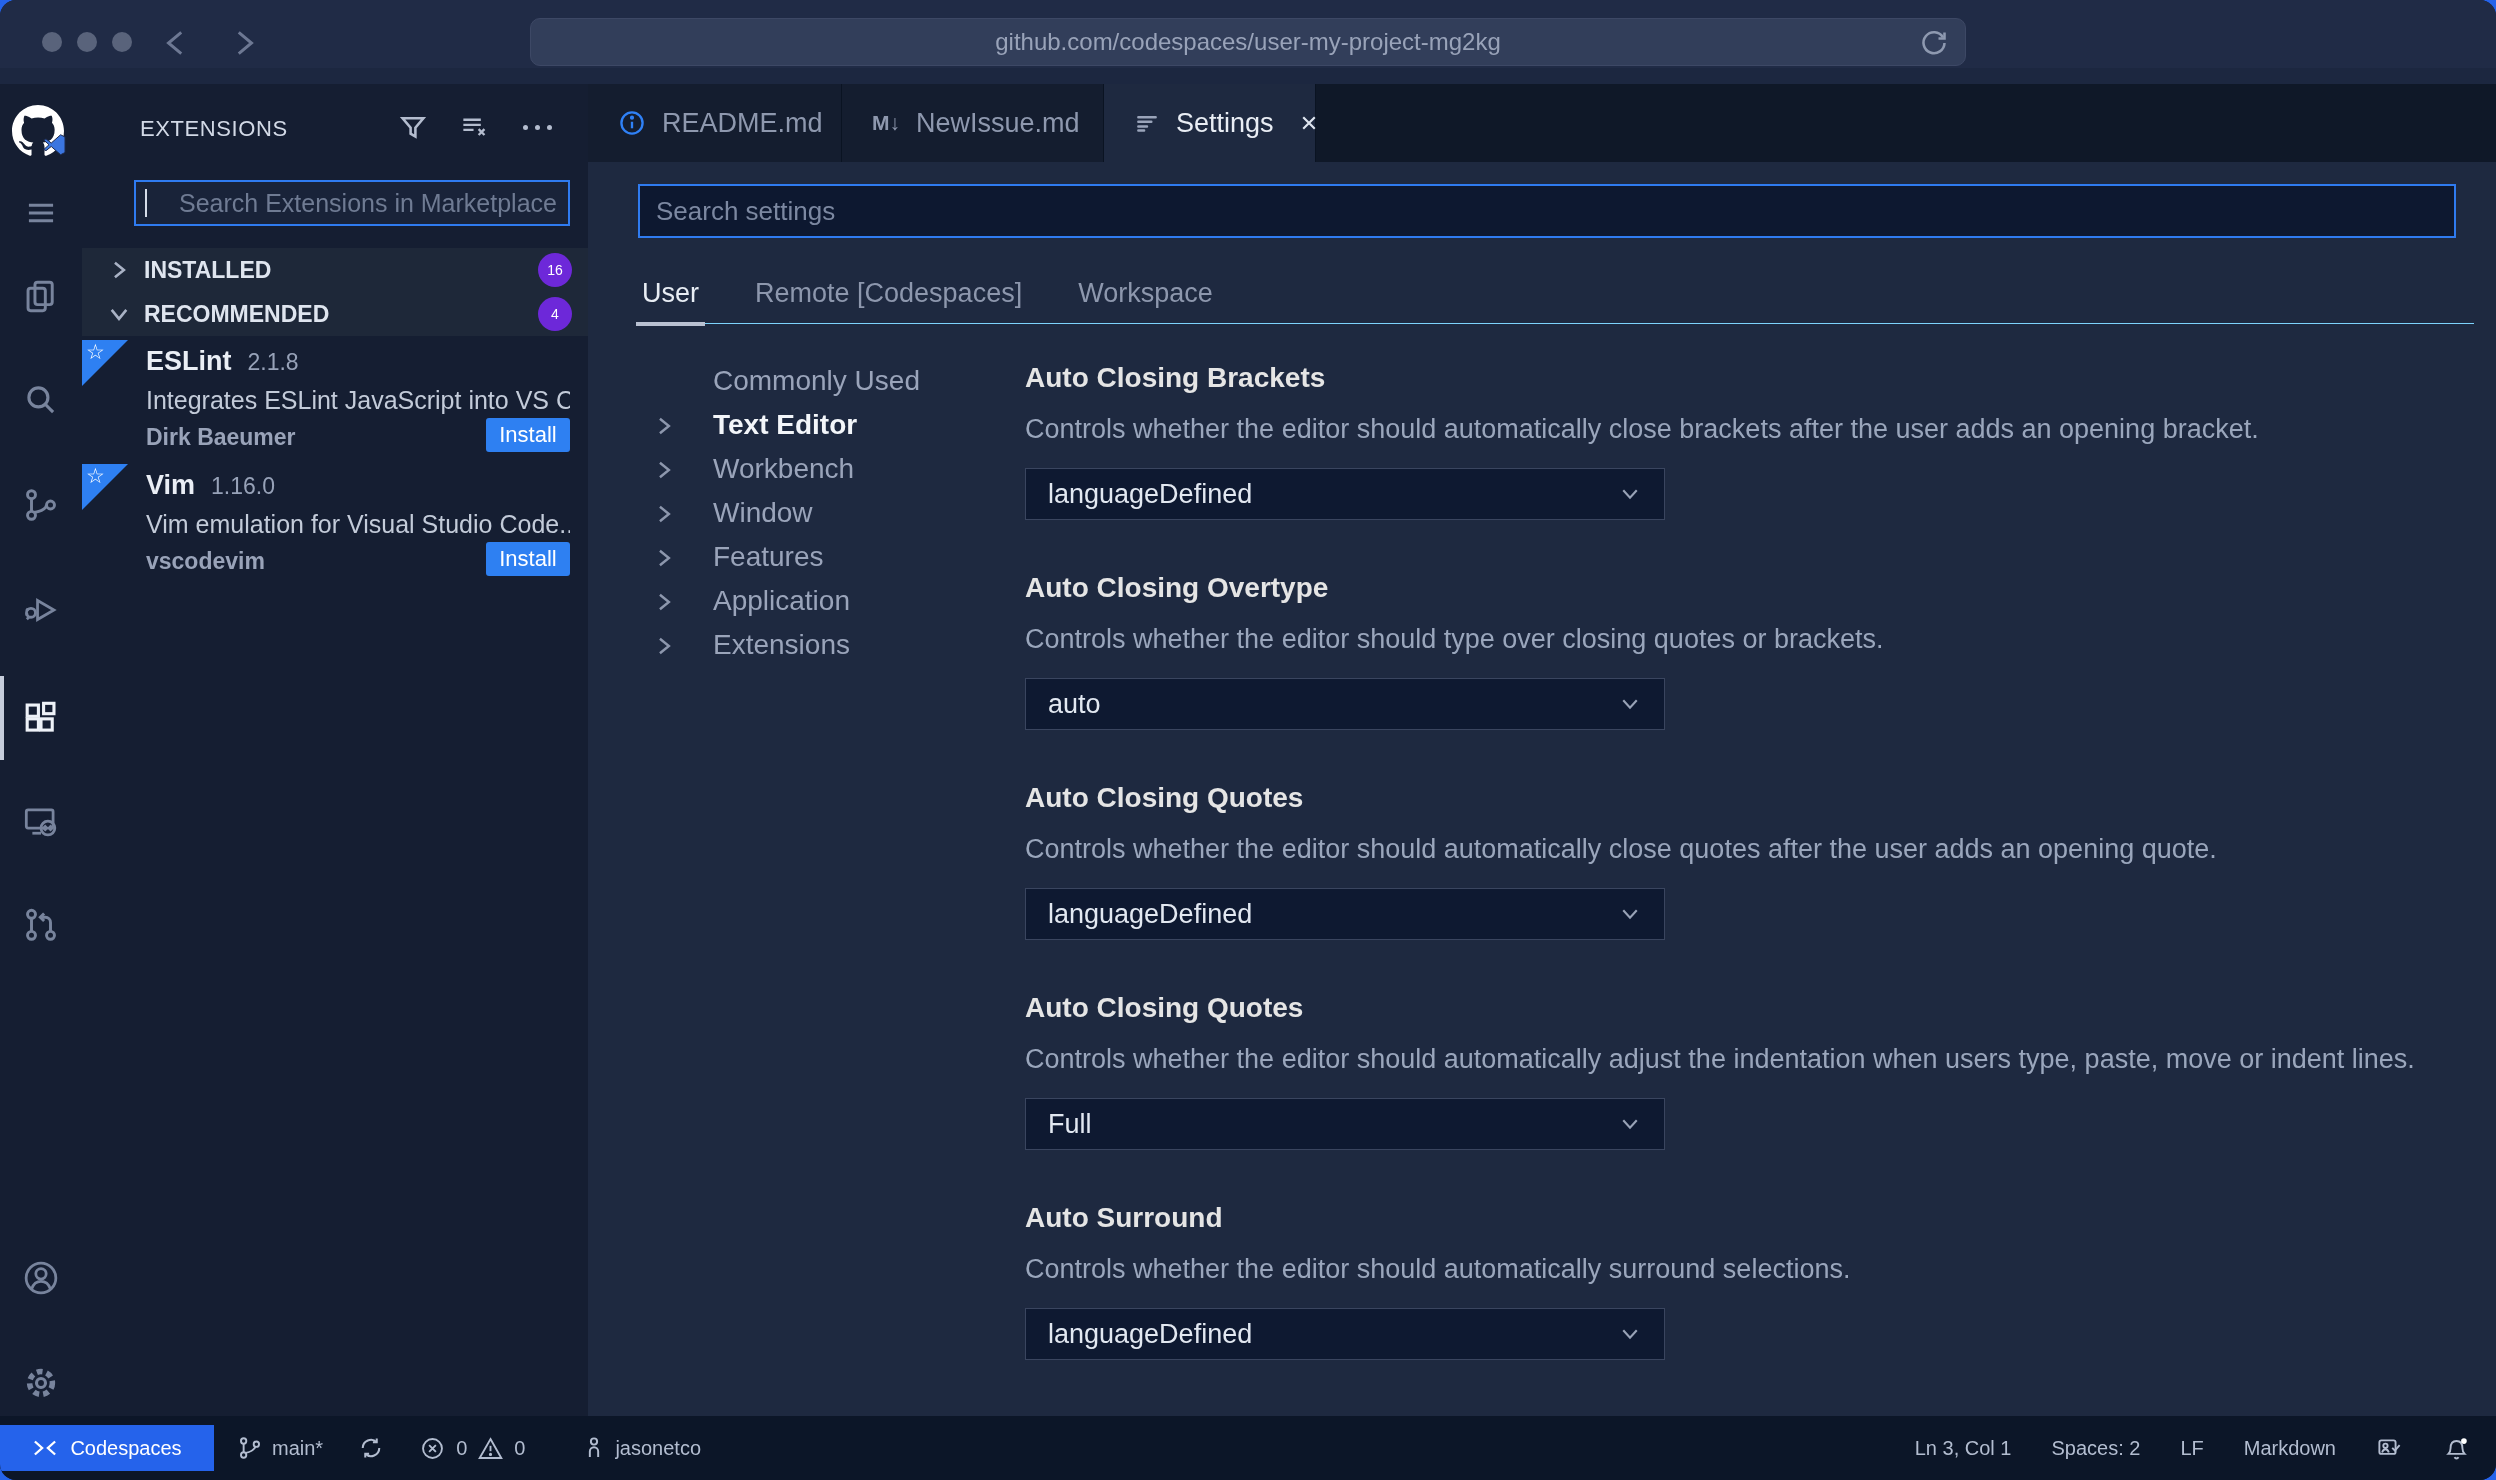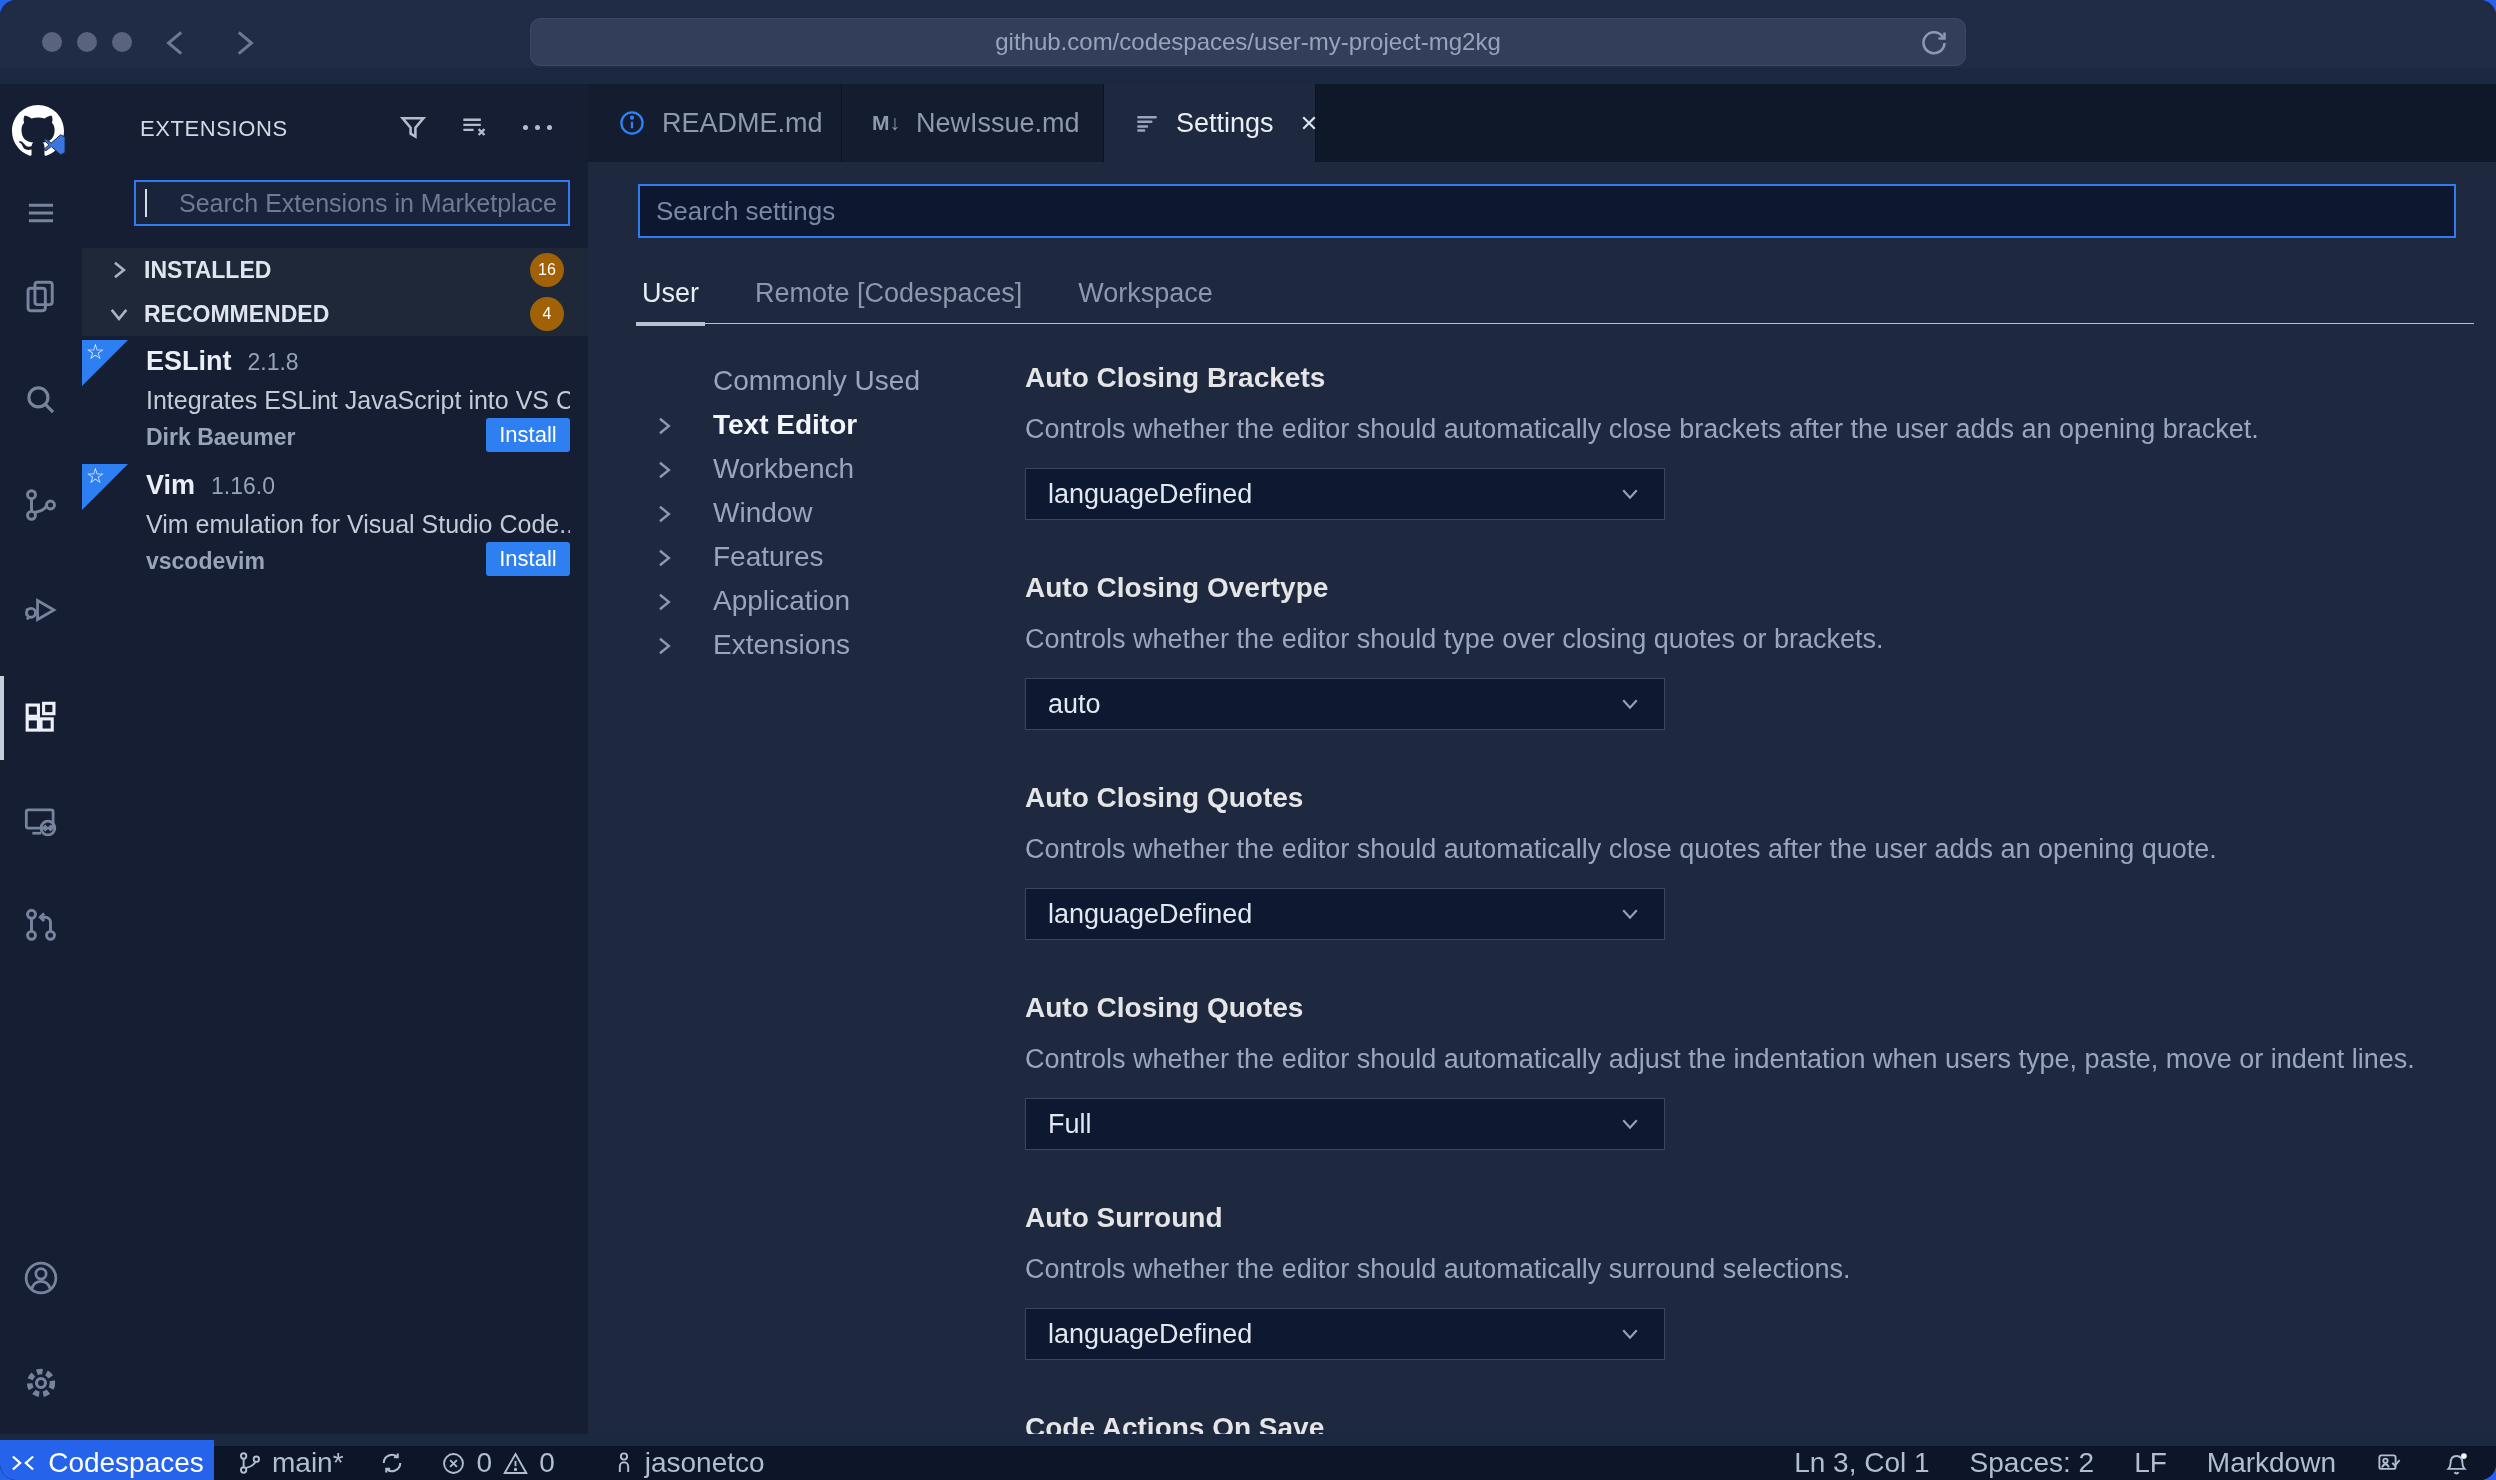--- a/index.html
+++ b/index.html
@@ -28,21 +28,21 @@
   .sp-actions .act{width:34px;height:34px;display:flex;align-items:center;justify-content:center;}
   .dots{display:flex;gap:7px;align-items:center;}
   .dots i{width:5px;height:5px;border-radius:50%;background:#b4bdcf;}
   .sp-search{position:absolute;left:52px;top:96px;width:436px;height:46px;border:2px solid #2f7bf0;background:#192339;display:flex;align-items:center;}
   .sp-search .caret{width:2px;height:28px;background:#d5dce8;margin-left:9px;}
   .sp-search input{flex:1;height:100%;background:transparent;border:0;outline:0;color:#14b8a6;font-size:25px;font-family:inherit;padding-left:4px;margin-left:28px;}
   .sp-search input::placeholder{color:#6f7b93;}
   .section-row{position:absolute;left:0;width:100%;height:44px;background:#1e2839;}
   .section-row .chev{position:absolute;left:24px;top:9px;color:#a9b2c5;}
   .section-row .lbl{position:absolute;left:62px;top:0;line-height:44px;font-size:23px;font-weight:bold;color:#dfe5ef;}
-  .badge{position:absolute;right:24px;top:5px;min-width:34px;height:34px;border-radius:17px;background:#a16207;color:#fff;font-size:16px;display:flex;align-items:center;justify-content:center;}
+  .badge{position:absolute;right:16px;top:5px;min-width:34px;height:34px;border-radius:17px;background:#6d28d9;color:#fff;font-size:14px;display:flex;align-items:center;justify-content:center;}
   .ext-item{position:absolute;left:0;width:100%;height:124px;}
   .ribbon{position:absolute;left:0;top:0;width:0;height:0;border-top:46px solid #2e80f2;border-right:46px solid transparent;}
   .ribbon-star{position:absolute;left:4px;top:0px;color:#fff;font-size:21px;}
   .e-name{position:absolute;left:64px;top:6px;font-size:27px;font-weight:bold;color:#eaeef5;}
   .e-ver{font-size:23px;font-weight:normal;color:#97a2b8;margin-left:16px;}
   .e-desc{position:absolute;left:64px;top:46px;width:424px;font-size:25px;color:#c3cbd9;white-space:nowrap;overflow:hidden;}
   .e-author{position:absolute;left:64px;top:84px;font-size:23px;font-weight:bold;color:#99a3b9;}
   .e-install{position:absolute;right:18px;top:78px;width:84px;height:34px;background:#2e80f2;border-radius:3px;color:#fff;font-size:22px;display:flex;align-items:center;justify-content:center;}
 
   
@@ -67,21 +67,21 @@
   .t-chev{position:absolute;left:63px;top:10px;color:#8d97ad;}
   .t-label{position:absolute;left:125px;top:0;line-height:44px;font-size:28px;color:#9aa4ba;}
   .tree-row.active .t-label{color:#f3f6fa;font-weight:bold;}
   .entry{position:absolute;left:437px;right:40px;}
   .s-title{font-size:28px;font-weight:bold;color:#e5e5e5;line-height:36px;}
   .s-desc{margin-top:16px;font-size:27px;color:#9aa6bc;line-height:34px;}
   .dd{margin-top:22px;width:640px;height:52px;background:#0e1931;border:1px solid #3a455f;display:flex;align-items:center;justify-content:space-between;padding:0 22px;font-size:27px;color:#e2e8f1;}
   .dd .chev{color:#98a2b6;display:flex;}
 
   
-  .statusbar{position:absolute;left:0;right:0;bottom:0;height:34px;background:#0c1628;display:flex;align-items:center;font-size:28px;color:#b3bdd0;}
+  .statusbar{position:absolute;left:0;right:0;bottom:0;height:64px;background:#0c1628;display:flex;align-items:center;font-size:20px;color:#b3bdd0;}
   .sb-codespaces{width:214px;height:46px;background:#2563eb;color:#fff;display:flex;align-items:center;justify-content:center;gap:12px;}
   .sb-item{display:flex;align-items:center;gap:8px;}
   .sb-left-branch{margin-left:22px;}
   .sb-left-sync{margin-left:34px;}
   .sb-left-problems{margin-left:34px;gap:10px;}
   .sb-left-user{margin-left:56px;}
   .sb-right{margin-left:auto;display:flex;align-items:center;gap:40px;padding-right:26px;}
   svg{display:block;}
 </style>
 </head>

